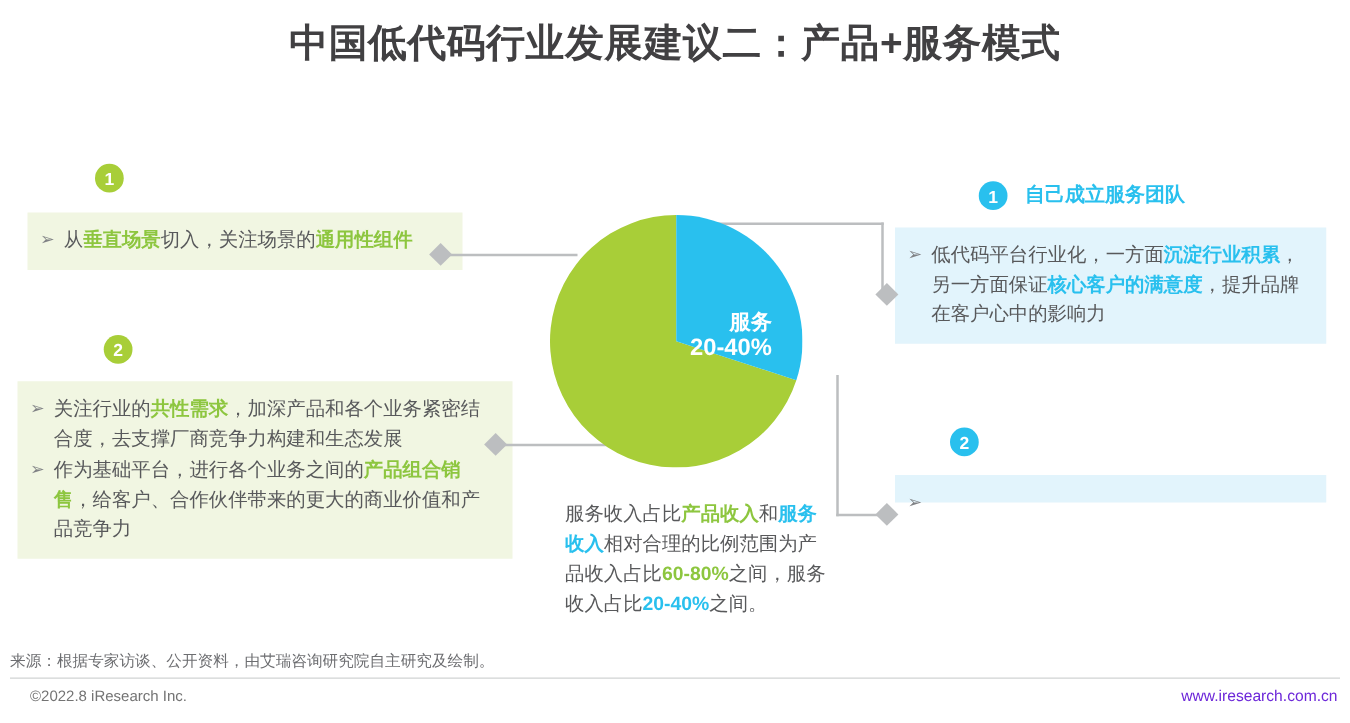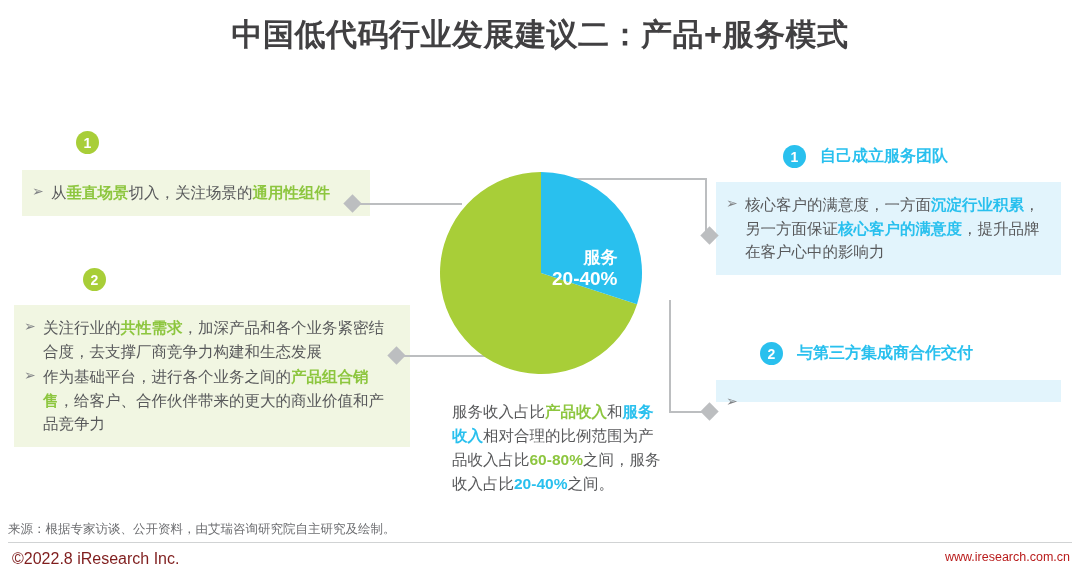--- a/index.html
+++ b/index.html
@@ -92,26 +92,26 @@
   
   .src-note {
     position:absolute; left:8px; top:521px;
     font-size:12.5px; color:#6d6e71; white-space:nowrap;
   }
   .foot-rule {
     position:absolute; left:8px; top:542px;
     width:1064px; height:1px; background:#d1d3d4;
   }
   .copyright {
-    position:absolute; left:12px; top:550px;
-    font-size:16px; color:#7f1d1d;
+    position:absolute; left:24px; top:550px;
+    font-size:12px; color:#737373;
   }
   .website {
     position:absolute; right:10px; top:550px;
-    font-size:12.5px; color:#b91c1c;
+    font-size:12.5px; color:#6d28d9;
   }
 </style>
 </head>
 <body>
 
 <div class="title">中国低代码行业发展建议二：产品+服务模式</div>
 
 <div class="head-row" style="left:76px; top:131px;">
   <div class="badge green">1</div>
 </div>
@@ -139,27 +139,26 @@
 </div>
 
 <div class="head-row" style="left:783px; top:145px;">
   <div class="badge blue">1</div>
   <div class="head-text blue">自己成立服务团队</div>
 </div>
 
 <div class="box blue" style="left:716px; top:182px; width:345px;">
   <p>
     <span class="arrow">➢</span>
-    <span><span>核心客户的满意度，一方面</span><span class="hl-blue">沉淀行业积累</span><span>，另一方面保证</span><span class="hl-blue">核心客户的满意度</span><span>，提升品牌在客户心中的影响力</span></span>
+    <span><span>低代码平台行业化，一方面</span><span class="hl-blue">沉淀行业积累</span><span>，另一方面保证</span><span class="hl-blue">核心客户的满意度</span><span>，提升品牌在客户心中的影响力</span></span>
   </p>
 </div>
 
 <div class="head-row" style="left:760px; top:342px;">
   <div class="badge blue">2</div>
-  <div class="head-text blue">与第三方集成商合作交付</div>
 </div>
 
 <div class="box blue" style="left:716px; top:380px; width:345px;">
   <p>
     <span class="arrow">➢</span>
   </p>
 </div>
 
 <div class="line hline" style="left:352px; top:203px; width:110px;"></div>
 <div class="diamond" style="left:346px; top:197px;"></div>

